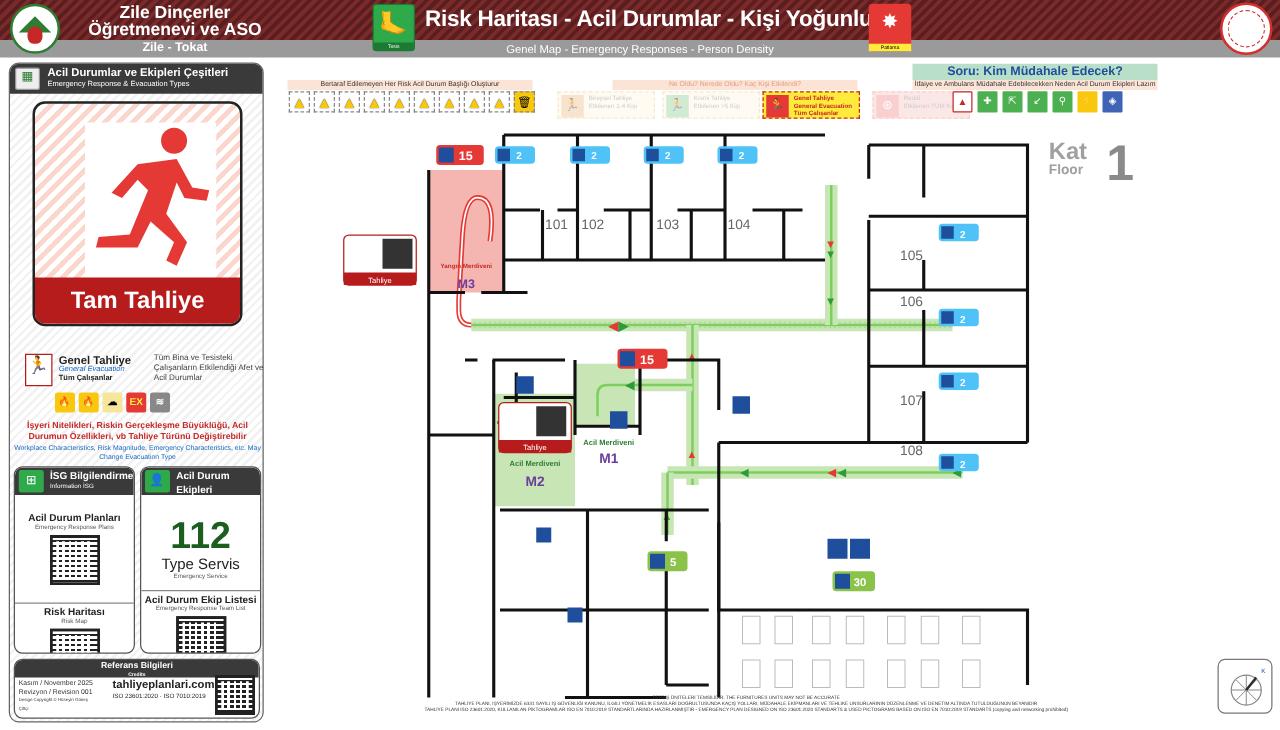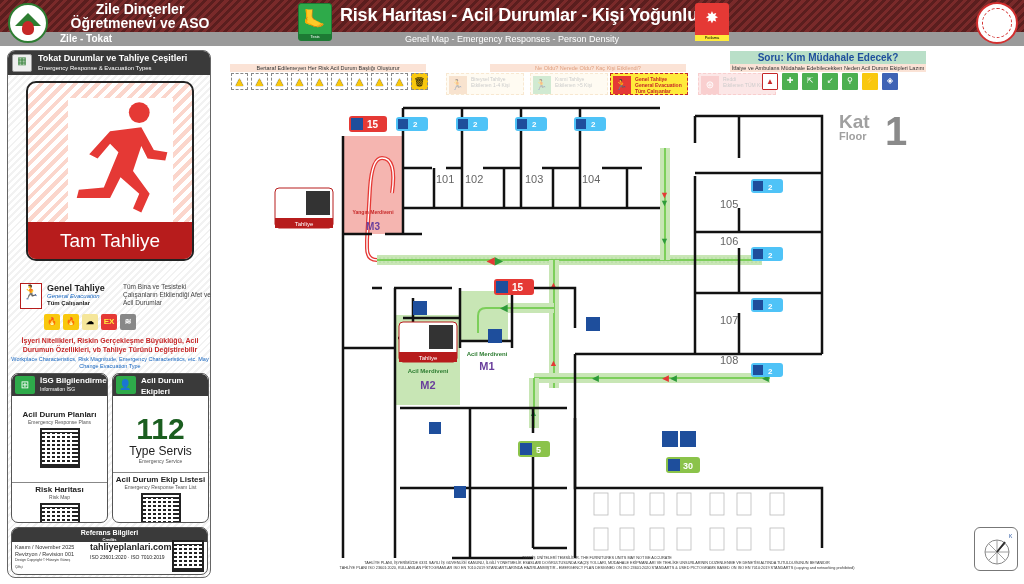--- a/index.html
+++ b/index.html
@@ -3,38 +3,38 @@
 <meta charset="utf-8">
 <style>
 *{box-sizing:border-box;margin:0;padding:0}
 body{width:1024px;height:584px;overflow:hidden;background:#fff;font-family:"Liberation Sans",sans-serif;position:relative}
 .hdr{position:absolute;left:0;top:0;width:1024px;height:32px;background:repeating-linear-gradient(135deg,#5a1e1e 0 3px,#7a2a2a 3px 6px)}
 .subhdr{position:absolute;left:0;top:32px;width:1024px;height:14px;background:#9a9a9a}
 .logo-l{position:absolute;left:8px;top:3px;width:40px;height:40px;border-radius:50%;background:#fff;border:2px solid #2e7d32;display:flex;align-items:center;justify-content:center}
 .logo-l .house{width:0;height:0;border-left:13px solid transparent;border-right:13px solid transparent;border-bottom:13px solid #2e7d32;position:relative;top:-4px}
 .logo-l .flame{position:absolute;width:12px;height:14px;background:#c62828;border-radius:50% 50% 40% 40%;top:16px}
 .org{position:absolute;left:60px;top:2px;width:160px;text-align:center;color:#fff;font-weight:bold;font-size:14px;line-height:14px}
-.city{position:absolute;left:60px;top:33px;width:160px;color:#fff;font-size:10px;font-weight:bold}
+.city{position:absolute;left:60px;top:33px;width:160px;text-align:center;color:#fff;font-size:10px;font-weight:bold}
 .icon-green{position:absolute;left:298px;top:3px;width:34px;height:38px;background:#2eaa4a;border-radius:3px;border:1px solid #1d7a34;color:#fff;font-size:18px;text-align:center;line-height:30px}
 .icon-green small{position:absolute;bottom:0;left:0;right:0;background:#1d7a34;font-size:4px;line-height:6px}
 .title{position:absolute;left:340px;top:5px;color:#fff;font-weight:bold;font-size:18px;letter-spacing:-0.2px}
 .subtitle{position:absolute;left:405px;top:34px;color:#fff;font-size:9px}
 .icon-red{position:absolute;left:695px;top:3px;width:34px;height:38px;background:#e53935;border-radius:3px;color:#fff;text-align:center;font-size:16px;line-height:30px}
 .icon-red small{position:absolute;bottom:0;left:0;right:0;background:#ffeb3b;color:#000;font-size:4px;line-height:6px}
 .logo-r{position:absolute;left:976px;top:2px;width:42px;height:42px;border-radius:50%;background:#fff;border:2px solid #d32f2f;display:flex;align-items:center;justify-content:center}
 .logo-r span{width:30px;height:30px;border-radius:50%;border:1px dashed #d32f2f;display:block}
 .left-panel{position:absolute;left:7px;top:50px;width:204px;height:528px;border:1px solid #666;border-radius:8px;background:repeating-linear-gradient(135deg,#fff 0 3px,#f2f2f2 3px 5px)}
 .box-title{background:#3a3a3a;color:#fff;border-radius:7px 7px 0 0;height:24px;position:relative;padding-left:30px}
 .box-title .bt1{font-size:9px;font-weight:bold;line-height:12px;padding-top:1px}
 .box-title .bt2{font-size:6px;line-height:8px}
 .box-title .bi{position:absolute;left:4px;top:3px;width:20px;height:18px;background:#eee;border:1px solid #999;border-radius:2px;font-size:10px;text-align:center;color:#2e7d32}
 .evac-card{position:absolute;left:18px;top:30px;width:168px;height:180px;border:2px solid #222;border-radius:10px;overflow:hidden;background:repeating-linear-gradient(135deg,#fbd6cc 0 4px,#fff 4px 8px)}
 .evac-card .run{position:absolute;left:40px;top:15px;width:105px;height:125px;background:#fff}
 .evac-card .run svg{width:100%;height:100%}
-.evac-card .lbl{position:absolute;left:0;right:0;bottom:0;height:37px;background:#b71c1c;color:#fff;font-weight:normal;font-size:19px;text-align:center;line-height:37px}
+.evac-card .lbl{position:absolute;left:0;right:0;bottom:0;height:37px;background:#b71c1c;color:#fff;font-weight:bold;font-size:19px;text-align:center;line-height:37px}
 .gen{position:absolute;left:12px;top:232px;width:190px}
 .gen .gi{position:absolute;left:0;top:0;width:22px;height:26px;background:#fff;border:1px solid #b71c1c;color:#d32f2f;font-size:14px;text-align:center}
 .gen .gt{position:absolute;left:27px;top:0;font-size:9px;font-weight:bold;color:#222}
 .gen .ge{position:absolute;left:27px;top:10px;font-size:6px;color:#1565c0;font-style:italic}
 .gen .gw{position:absolute;left:27px;top:17px;font-size:6px;font-weight:bold;color:#222}
 .gen .gd{position:absolute;left:103px;top:0;font-size:6.5px;color:#444;line-height:8px;width:90px}
 .haz{position:absolute;left:36px;top:263px;display:flex;gap:3px}
 .haz span{width:16px;height:16px;border-radius:2px;font-size:8px;text-align:center;line-height:16px;font-weight:bold}
 .note-red{position:absolute;left:0;top:285px;width:204px;text-align:center;color:#c62828;font-size:7px;font-weight:bold;line-height:9px}
 .note-blue{position:absolute;left:0;top:305px;width:204px;text-align:center;color:#1565c0;font-size:5.5px;line-height:7px}
@@ -90,21 +90,21 @@
 <div class="title">Risk Haritası - Acil Durumlar - Kişi Yoğunluk</div>
 <div class="subtitle">Genel Map - Emergency Responses - Person Density</div>
 <div class="icon-red">✸<small>Patlama</small></div>
 <div class="logo-r">
     <span></span>
   </div>
 
 <div class="left-panel">
   <div class="box-title">
     <span class="bi">▦</span>
-    <div class="bt1">Tokat Durumlar ve Tahliye Çeşitleri</div>
+    <div class="bt1">Acil Durumlar ve Ekipleri Çeşitleri</div>
     <div class="bt2">Emergency Response &amp; Evacuation Types</div>
   </div>
   <div class="evac-card">
     <div class="run">
       <svg viewBox="0 0 100 120">
           <circle cx="68" cy="14" r="10" fill="#e53935"></circle>
           <path d="M40 32 L70 28 L82 50 L95 52 L93 60 L76 58 L70 46 L62 70 L78 92 L70 110 L62 106 L68 92 L50 76 L40 96 L8 96 L10 88 L34 86 L48 52 L40 44 L28 58 L20 54 Z" fill="#e53935"></path>
         </svg>
     </div>
     <div class="lbl">Tam Tahliye</div>

